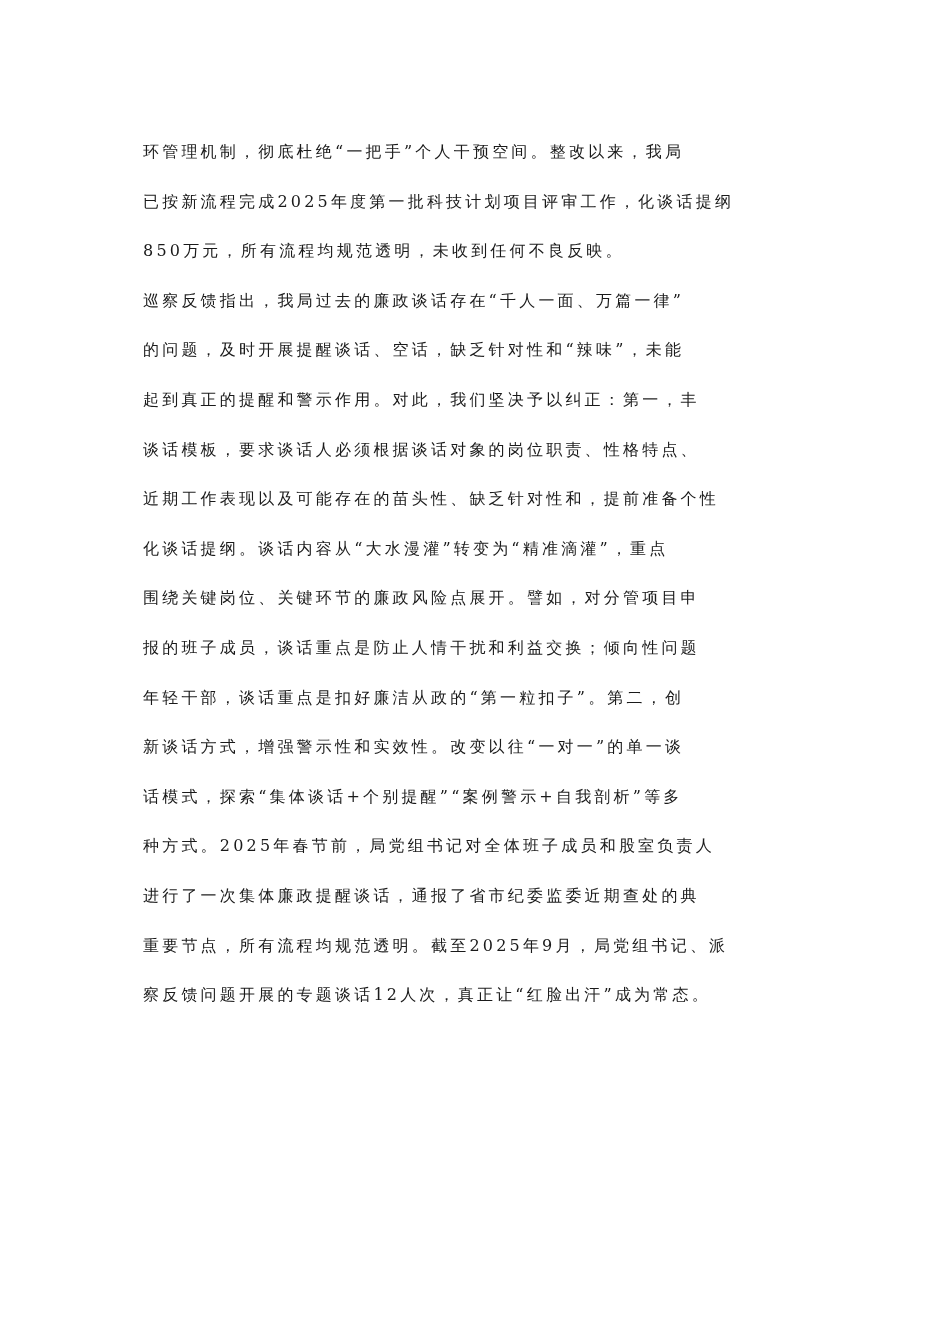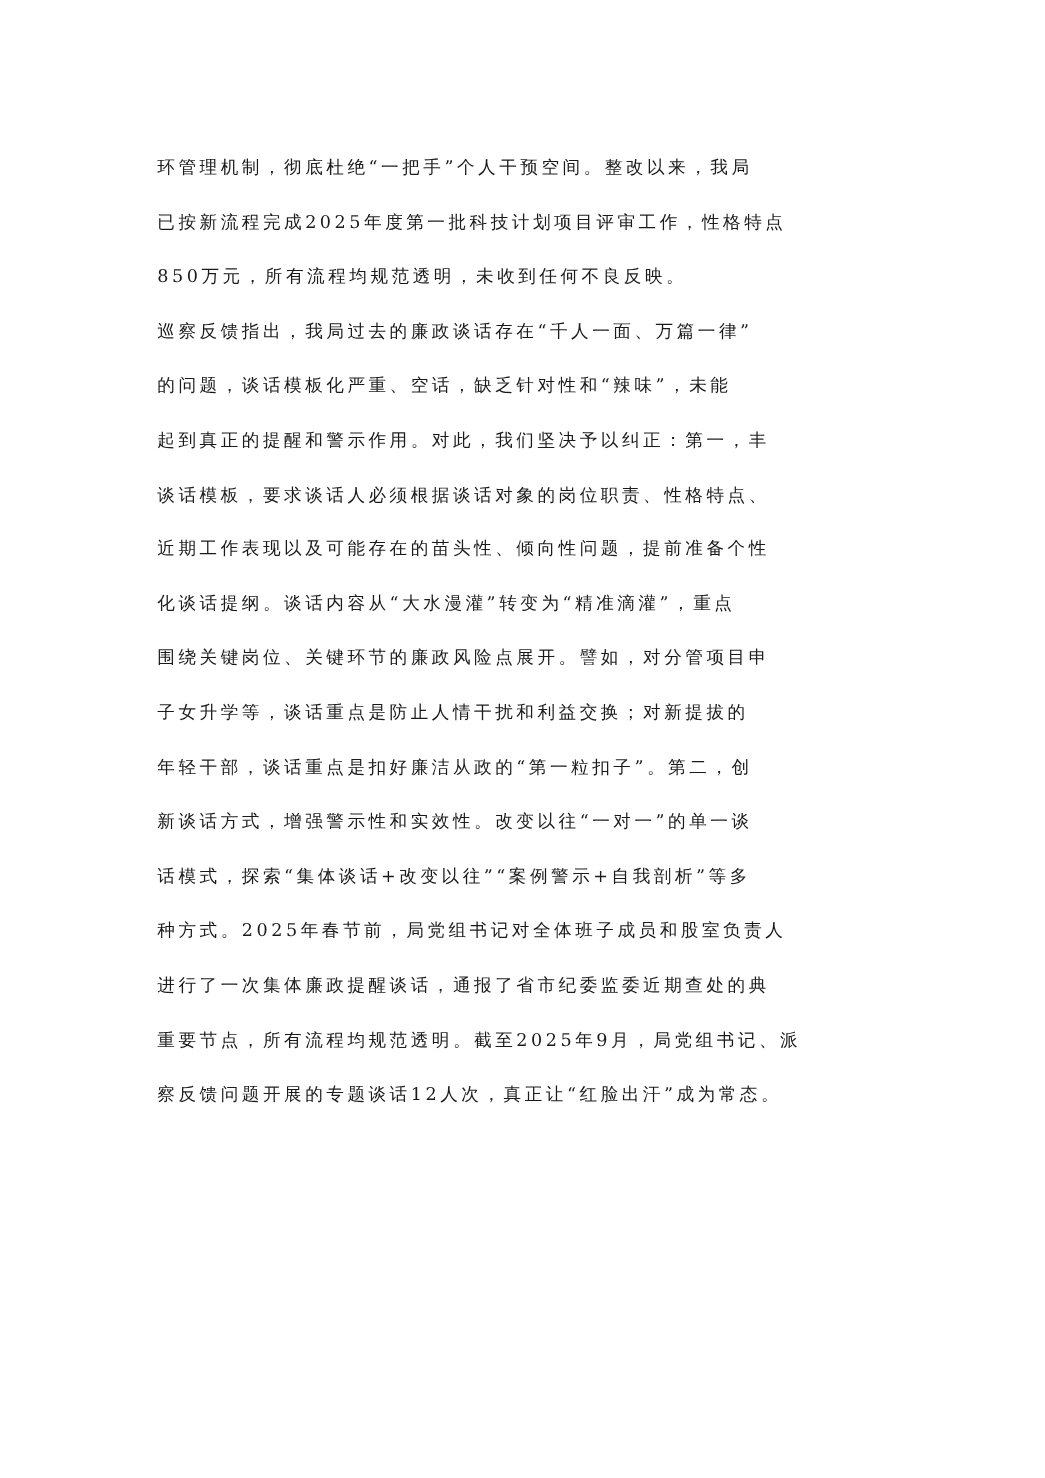--- a/index.html
+++ b/index.html
@@ -30,30 +30,30 @@
   }
   .line.indent {
     padding-left: 48px;
   }
 </style>
 </head>
 <body>
 
 <div class="page">
   <div class="line">环管理机制，彻底杜绝“一把手”个人干预空间。整改以来，我局</div>
-  <div class="line">已按新流程完成2025年度第一批科技计划项目评审工作，性格特点</div>
+  <div class="line">已按新流程完成2025年度第一批科技计划项目评审工作，化谈话提纲</div>
   <div class="line">850万元，所有流程均规范透明，未收到任何不良反映。</div>
   <div class="line">巡察反馈指出，我局过去的廉政谈话存在“千人一面、万篇一律”</div>
-  <div class="line">的问题，谈话模板化严重、空话，缺乏针对性和“辣味”，未能</div>
+  <div class="line">的问题，及时开展提醒谈话、空话，缺乏针对性和“辣味”，未能</div>
   <div class="line">起到真正的提醒和警示作用。对此，我们坚决予以纠正：第一，丰</div>
   <div class="line">谈话模板，要求谈话人必须根据谈话对象的岗位职责、性格特点、</div>
-  <div class="line">近期工作表现以及可能存在的苗头性、倾向性问题，提前准备个性</div>
+  <div class="line">近期工作表现以及可能存在的苗头性、缺乏针对性和，提前准备个性</div>
   <div class="line">化谈话提纲。谈话内容从“大水漫灌”转变为“精准滴灌”，重点</div>
   <div class="line">围绕关键岗位、关键环节的廉政风险点展开。譬如，对分管项目申</div>
-  <div class="line">子女升学等，谈话重点是防止人情干扰和利益交换；对新提拔的</div>
+  <div class="line">报的班子成员，谈话重点是防止人情干扰和利益交换；倾向性问题</div>
   <div class="line">年轻干部，谈话重点是扣好廉洁从政的“第一粒扣子”。第二，创</div>
   <div class="line">新谈话方式，增强警示性和实效性。改变以往“一对一”的单一谈</div>
-  <div class="line">话模式，探索“集体谈话+改变以往”“案例警示+自我剖析”等多</div>
+  <div class="line">话模式，探索“集体谈话+个别提醒”“案例警示+自我剖析”等多</div>
   <div class="line">种方式。2025年春节前，局党组书记对全体班子成员和股室负责人</div>
   <div class="line">进行了一次集体廉政提醒谈话，通报了省市纪委监委近期查处的典</div>
   <div class="line">重要节点，所有流程均规范透明。截至2025年9月，局党组书记、派</div>
   <div class="line">察反馈问题开展的专题谈话12人次，真正让“红脸出汗”成为常态。</div>
 </div>
 
 </body></html>

